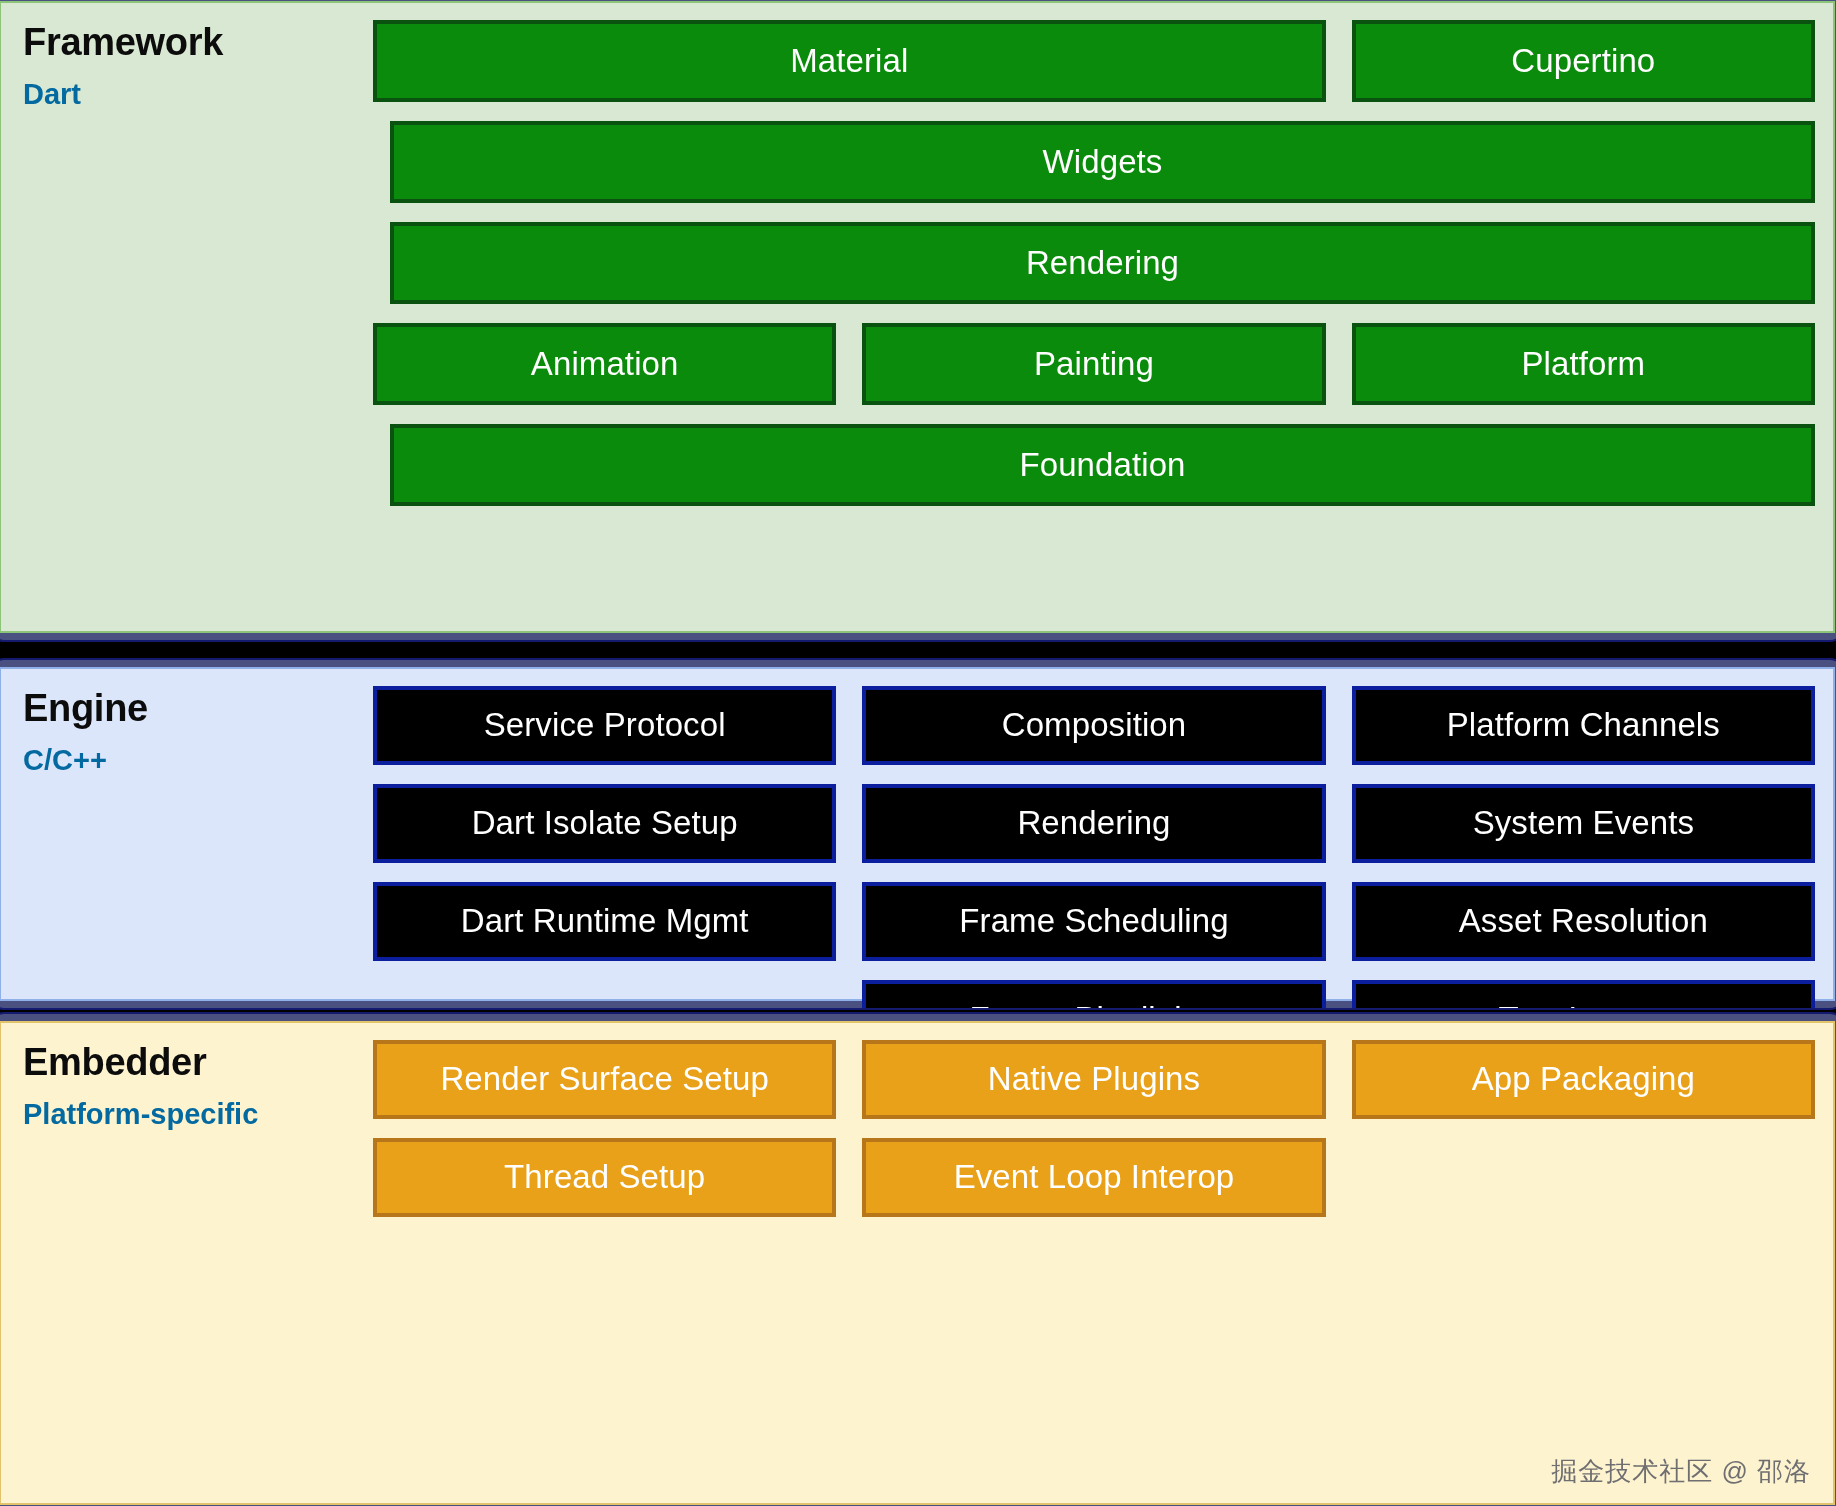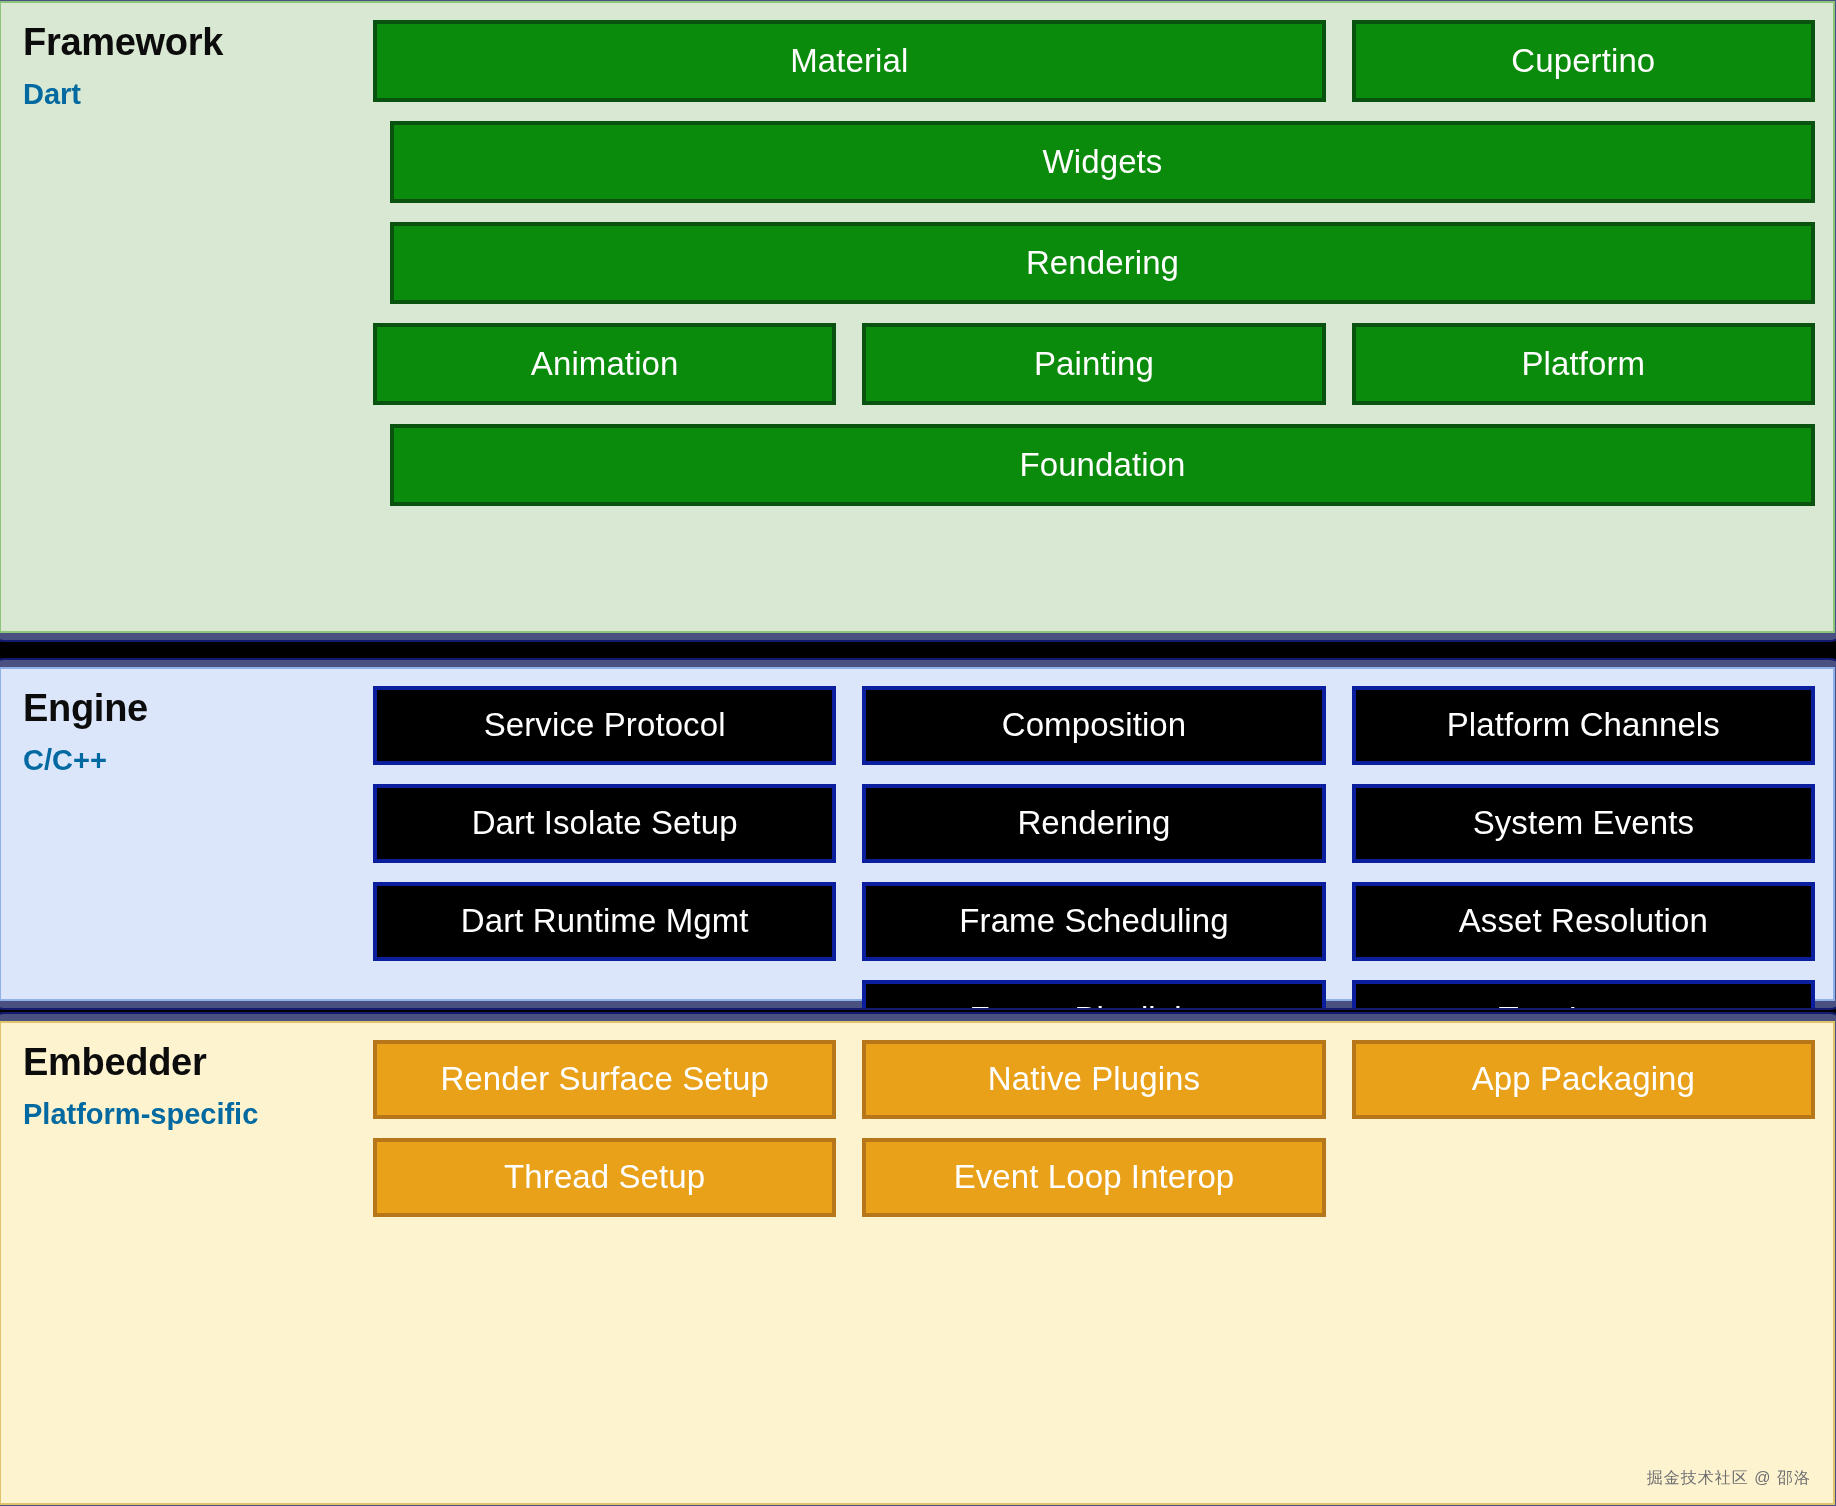--- a/index.html
+++ b/index.html
@@ -148,21 +148,21 @@
 
   .grid-framework { align-content: start; }
   .grid-engine    { align-content: start; }
   .grid-embedder  { align-content: start; }
 
   
   .watermark {
     position: absolute;
     right: 22px;
     bottom: 14px;
-    font-size: 16px;
+    font-size: 26px;
     color: #6f6f72;
     letter-spacing: 1px;
     white-space: nowrap;
   }
 </style>
 </head>
 <body>
 
 <div id="diagram">
 

